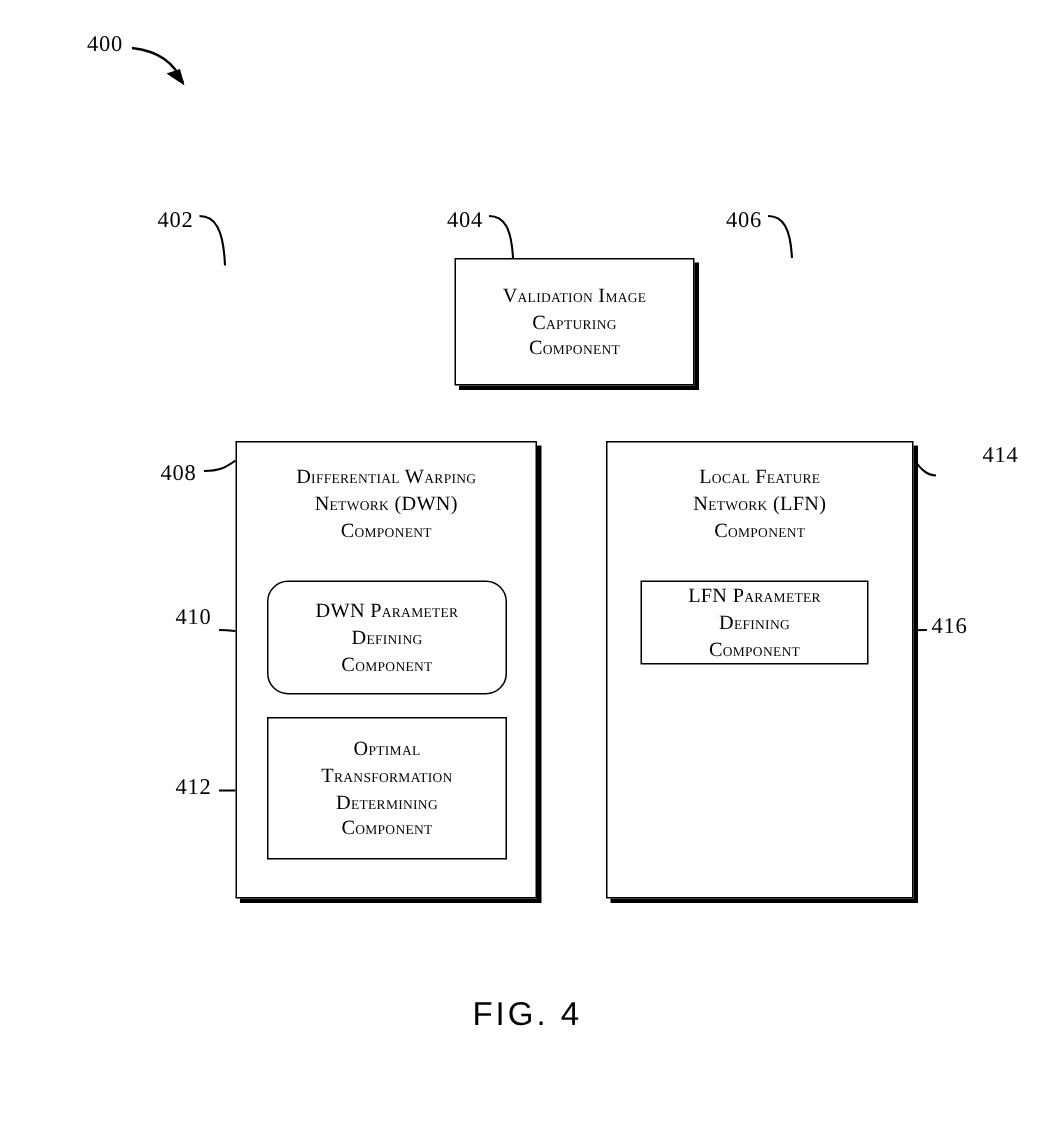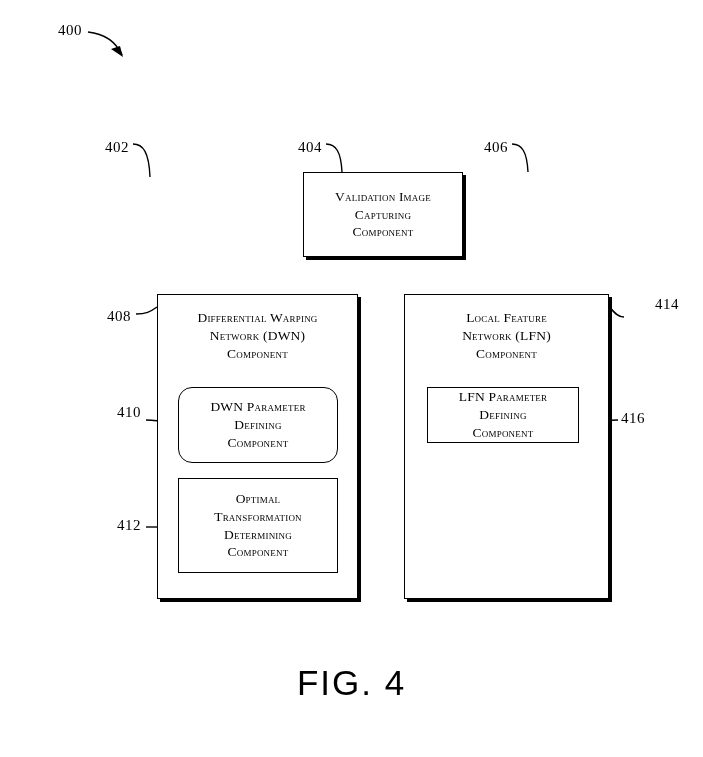--- a/index.html
+++ b/index.html
@@ -80,21 +80,21 @@
   }
 
   
   .fig-caption {
     position: absolute;
     left: 0;
     top: 663px;
     width: 703px;
     text-align: center;
     font-family: "Liberation Sans", sans-serif;
-    font-size: 35px;
+    font-size: 22px;
     letter-spacing: 2px;
     font-weight: 400;
   }
 </style>
 </head>
 <body>
 
 <div class="canvas">
 
   <svg class="leaders" viewBox="0 0 703 757" xmlns="http://www.w3.org/2000/svg">

